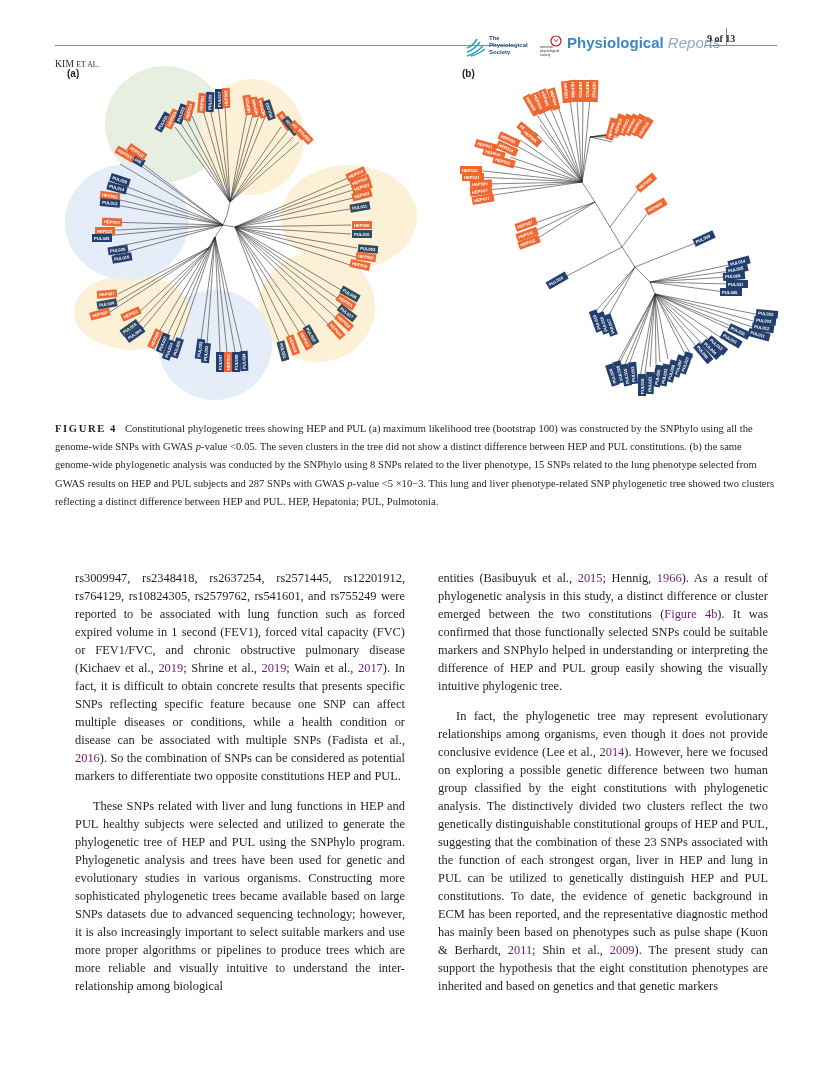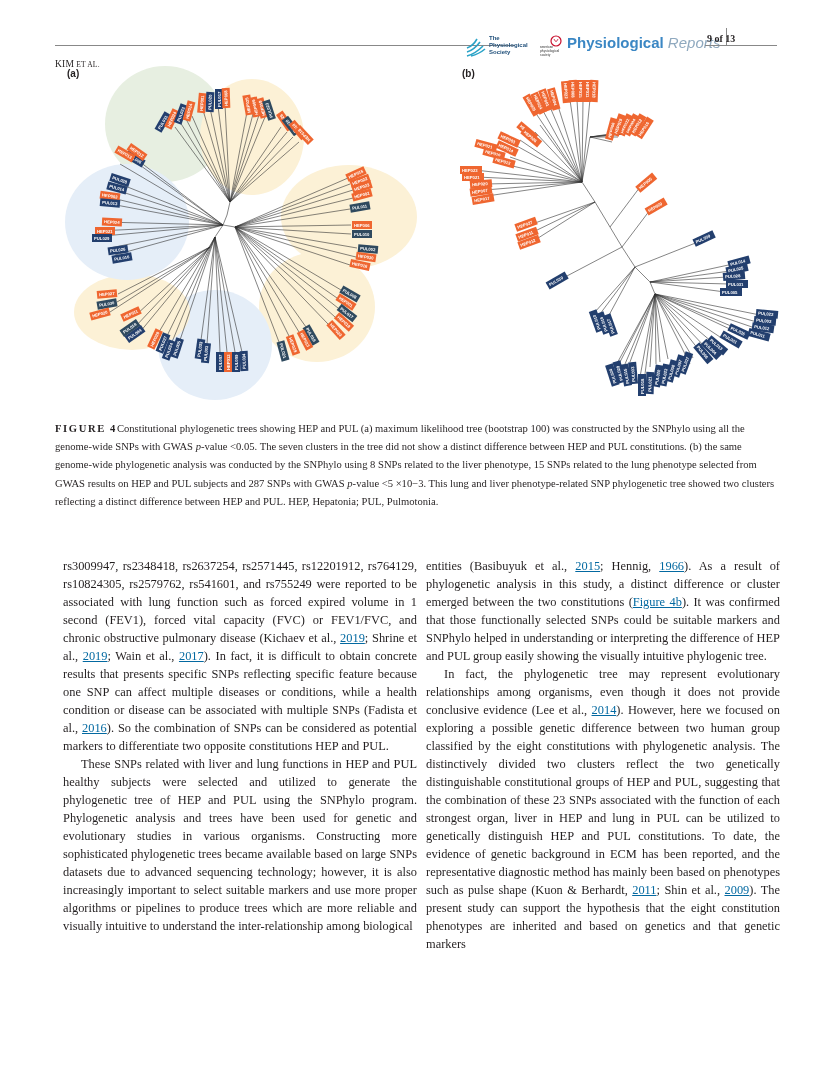--- a/index.html
+++ b/index.html
@@ -16,28 +16,28 @@
   .logo2 { position: absolute; left: 484px; top: 4px; width: 26px; height: 26px; }
   .journal { position: absolute; left: 512px; top: 6px; font-family: "Liberation Sans", "DejaVu Sans", sans-serif; font-size: 15px; color: #3b87c4; white-space: nowrap; }
   .journal b { font-weight: bold; }
   .journal span.light { color: #8fa9bf; font-weight: normal; font-style: italic; }
 
   .figure { position: absolute; left: 55px; top: 62px; width: 722px; height: 340px; }
   .panel-label { position: absolute; font-family: "Liberation Sans", "DejaVu Sans", sans-serif; font-weight: bold; font-size: 10px; }
   svg text { font-family: "Liberation Sans", "DejaVu Sans", sans-serif; font-weight: bold; }
 
   .caption { position: absolute; left: 55px; top: 420px; width: 722px; font-size: 10.6px; line-height: 18.2px; text-align: left; }
-  .caption .fig-label { font-weight: bold; letter-spacing: 1.6px; color: #231f20; }
+  .caption .fig-label { font-weight: bold; letter-spacing: 1.6px; color: #231f20; margin-right: 8px; }
 
   .col { position: absolute; top: 557px; width: 354px; font-size: 12.4px; line-height: 18px; text-align: justify; }
   .col.left { left: 63px; }
   .col.right { left: 426px; }
-  .col p { margin: 0; }
+  .col p { margin: 12px; }
   .col p.indent { text-indent: 18px; }
-  .ref { color: #0369a1; text-decoration: underline; }
+  .ref { color: #701a75; }
 </style>
 </head>
 <body>
 
 <div class="header">
   <div class="running-head">
     <span>KIM</span><span class="sc"> ET AL.</span>
   </div>
   <div class="header-rule"></div>
   <svg class="logo1" viewBox="0 0 70 26">

